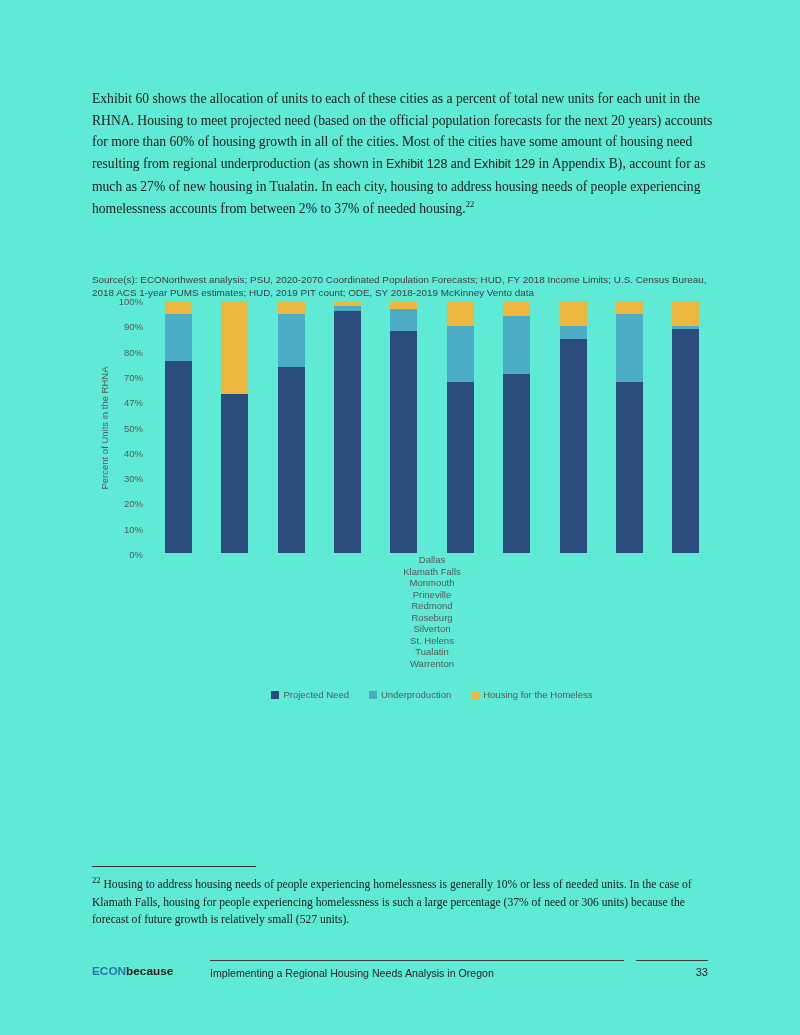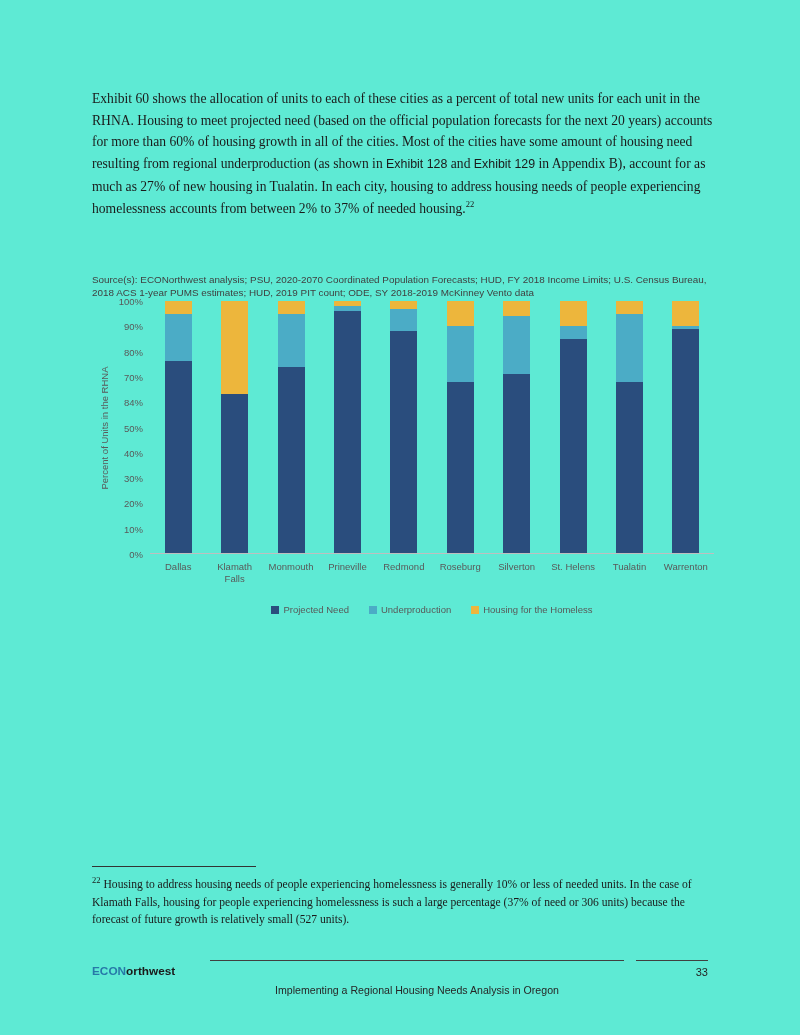--- a/index.html
+++ b/index.html
@@ -40,21 +40,21 @@
     position:absolute; right:7px; transform:translateY(-50%);
     font-size:9.5px; color:#595959; white-space:nowrap;
   }
   .plot {
     flex:1; height:253px; display:flex; align-items:flex-end;
     border-bottom:1px solid #bfbfbf; position:relative;
   }
   .bar-col { flex:1; height:100%; display:flex; align-items:flex-end; justify-content:center; }
   .bar-stack { width:27px; height:100%; display:flex; flex-direction:column-reverse; }
   .bar-seg { width:100%; }
-  .x-labels { display:flex; margin-left:54px; margin-top:7px; }
+  .x-labels { display:flex; margin-left:54px; margin-top:0;flex-direction:column; }
   .xlabel { flex:1; text-align:center; font-size:9.5px; line-height:11.5px; color:#595959; padding:0 2px; }
   .legend { display:flex; justify-content:center; gap:20px; margin-top:20px; margin-left:54px; }
   .legend-item { display:flex; align-items:center; gap:4px; }
   .legend-swatch { width:8px; height:8px; display:inline-block; flex:none; }
   .legend-label { font-size:9.5px; color:#595959; white-space:nowrap; }
   .footnote-divider {
     position:absolute; left:92px; top:866px; width:164px;
     border-top:1px solid #333333;
   }
   .footnote {
@@ -62,22 +62,22 @@
     font-size:11.6px; line-height:17.6px; color:#1a1a1a;
   }
   .footnote sup { margin-right:3px; }
   .footer {
     position:absolute; left:92px; top:960px; width:616px;
     display:flex; align-items:flex-start;
     font-family:"Liberation Sans", sans-serif;
   }
   .footer-brand { width:118px; font-weight:bold; font-size:11.8px; padding-top:4px; color:#1a1a1a; }
   .footer-center {
-    flex:1; border-top:1px solid #404040; text-align:center;
-    font-size:10.6px; padding-top:23px; color:#262626;
+    flex:1; border-top:1px solid #404040; text-align:left;
+    font-size:10.6px; padding-top:6px; color:#262626;
   }
   .footer-page {
     width:72px; border-top:1px solid #404040; margin-left:12px;
     text-align:right; font-size:11px; padding-top:5px; color:#262626;
   }
 </style>
 </head>
 <body>
 
 <div class="page">
@@ -89,21 +89,21 @@
   <div class="chart">
     <div class="chart-main">
       <div class="y-title">
         <span>Percent of Units in the RHNA</span>
       </div>
       <div class="y-ticks">
           <div class="ytick" style="top: 0%;">100%</div>
           <div class="ytick" style="top: 10%;">90%</div>
           <div class="ytick" style="top: 20%;">80%</div>
           <div class="ytick" style="top: 30%;">70%</div>
-          <div class="ytick" style="top: 40%;">84%</div>
+          <div class="ytick" style="top: 40%;">47%</div>
           <div class="ytick" style="top: 50%;">50%</div>
           <div class="ytick" style="top: 60%;">40%</div>
           <div class="ytick" style="top: 70%;">30%</div>
           <div class="ytick" style="top: 80%;">20%</div>
           <div class="ytick" style="top: 90%;">10%</div>
           <div class="ytick" style="top: 100%;">0%</div>
         </div>
       <div class="plot">
           <div class="bar-col">
             <div class="bar-stack">
@@ -203,19 +203,19 @@
           <span class="legend-label">Housing for the Homeless</span>
         </div>
       </div>
   </div>
 
   <div class="footnote-divider"></div>
   <p class="footnote"><sup>22</sup><span>Housing to address housing needs of people experiencing homelessness is generally 10% or less of needed units. In the case of Klamath Falls, housing for people experiencing homelessness is such a large percentage (37% of need or 306 units) because the forecast of future growth is relatively small (527 units).</span></p>
 
   <div class="footer">
     <div class="footer-brand">
-      <span style="color: rgb(39, 121, 168);">ECON</span><span>orthwest</span>
+      <span style="color: rgb(39, 121, 168);">ECON</span><span>because</span>
     </div>
     <div class="footer-center">Implementing a Regional Housing Needs Analysis in Oregon</div>
     <div class="footer-page">33</div>
   </div>
 
 </div>
 
 </body></html>

